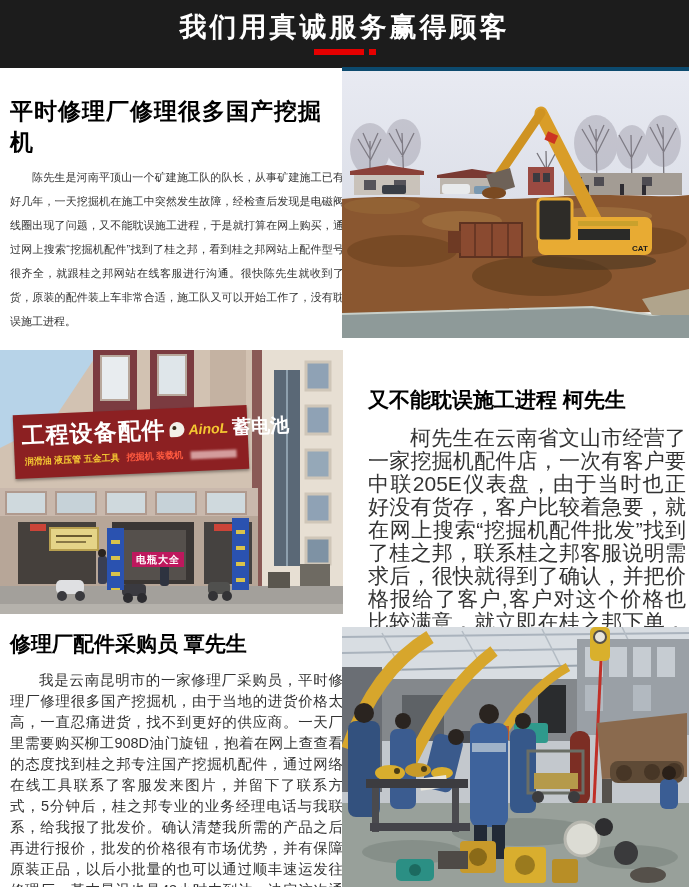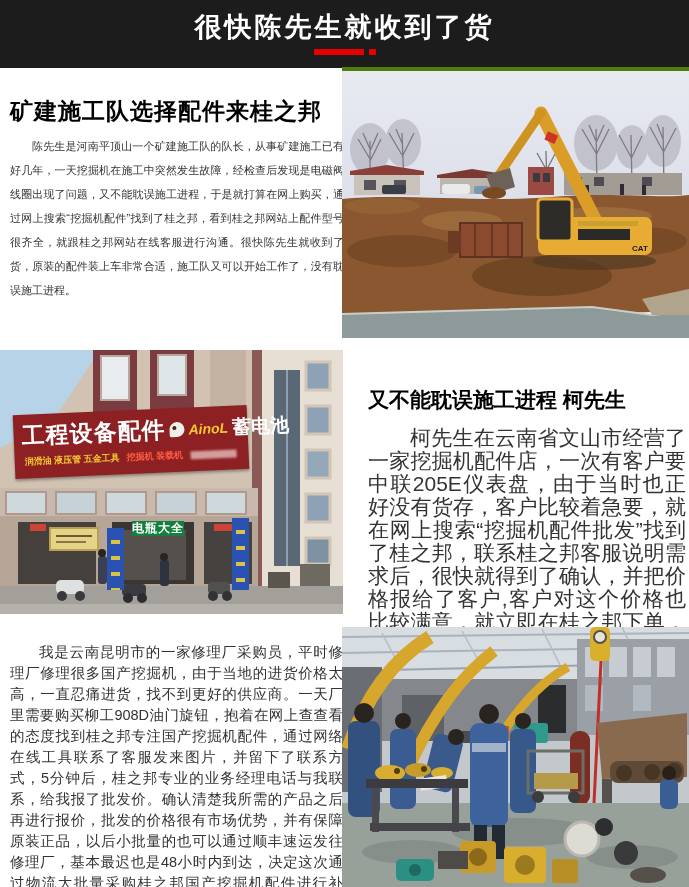--- a/index.html
+++ b/index.html
@@ -24,21 +24,21 @@
   .s1 p  { margin-top:7px; font-size:11px; line-height:24px; }
   .s2 { left:368px; top:386px; width:318px; }
   .s2 h2 { font-size:21px; }
   .s2 p  { margin-top:12px; font-size:21px; line-height:23px; }
   .s3 { left:10px;  top:630px; width:333px; }
   .s3 h2 { font-size:21px; }
   .s3 p  { margin-top:12px; font-size:14.5px; line-height:21px; }
   
   .photo { position:absolute; overflow:hidden; }
   .photo svg { display:block; }
-  .ph1 { left:342px; top:67px;  width:347px; height:271px; border-top:4px solid #4d7c0f; box-sizing:border-box; }
+  .ph1 { left:342px; top:67px;  width:347px; height:271px; border-top:4px solid #0c4a6e; box-sizing:border-box; }
   .ph2 { left:0;     top:350px; width:343px; height:264px; }
   .ph3 { left:342px; top:627px; width:347px; height:260px; }
   
   .banner {
     position:absolute; left:14px; top:60px; width:234px; height:64px;
     background:#8c2022; transform:rotate(-2.5deg); box-shadow:0 2px 3px rgba(0,0,0,.35);
   }
   .banner-row1 { display:flex; align-items:center; padding:6px 6px 0 8px; gap:4px; }
   .banner-main { color:#ffffff; font-weight:bold; font-size:23px; letter-spacing:1px; white-space:nowrap; }
   .eagle {
@@ -46,45 +46,45 @@
     position:relative; flex:0 0 auto;
   }
   .eagle::after { content:""; position:absolute; left:3px; top:4px; width:4px; height:4px; border-radius:50%; background:#3a2a18; }
   .banner-logo { color:#f5c832; font-style:italic; font-weight:bold; font-size:14px; white-space:nowrap; }
   .banner-right { color:#ffffff; font-weight:bold; font-size:19px; white-space:nowrap; }
   .banner-row2 { display:flex; align-items:center; gap:7px; padding:4px 6px 0 10px; }
   .banner-sub-left  { color:#f4c832; font-size:9px; font-weight:bold; white-space:nowrap; }
   .banner-sub-right { color:#ff5a40; font-size:9px; font-weight:bold; white-space:nowrap; }
   .banner-phone { width:46px; height:8px; background:#d49c9c; filter:blur(1px); }
   .shop-sign {
-    position:absolute; left:132px; top:171px; width:52px; height:15px;
-    background:#15803d; color:#ffffff; font-size:12px; font-weight:bold;
+    position:absolute; left:132px; top:202px; width:52px; height:15px;
+    background:#be185d; color:#ffffff; font-size:10px; font-weight:bold;
     text-align:center; line-height:15px; letter-spacing:1px;
   }
   .vbanner {
     position:absolute; width:17px; background:#2a52b0;
     background-image:repeating-linear-gradient(#2a52b0 0 6px, #d8c24a 6px 10px, #2a52b0 10px 16px);
     background-size:9px 100%; background-repeat:no-repeat; background-position:4px 6px;
   }
   .vb-left  { left:107px; top:178px; height:62px; }
   .vb-right { left:232px; top:168px; height:72px; }
 </style>
 </head>
 <body>
 
 <div class="page">
 
   <div class="hdr">
-    <div class="hdr-title">很快陈先生就收到了货</div>
+    <div class="hdr-title">我们用真诚服务赢得顾客</div>
     <div class="hdr-dash"></div>
     <div class="hdr-dot"></div>
   </div>
 
   <div class="txtcol s1">
-    <h2>矿建施工队选择配件来桂之邦</h2>
+    <h2>平时修理厂修理很多国产挖掘机</h2>
     <p>陈先生是河南平顶山一个矿建施工队的队长，从事矿建施工已有好几年，一天挖掘机在施工中突然发生故障，经检查后发现是电磁阀线圈出现了问题，又不能耽误施工进程，于是就打算在网上购买，通过网上搜索“挖掘机配件”找到了桂之邦，看到桂之邦网站上配件型号很齐全，就跟桂之邦网站在线客服进行沟通。很快陈先生就收到了货，原装的配件装上车非常合适，施工队又可以开始工作了，没有耽误施工进程。</p>
   </div>
 
   <div class="photo ph1">
     <svg width="347" height="267" viewBox="0 0 347 267">
       <defs>
         <linearGradient id="sky1" x1="0" y1="0" x2="0" y2="1">
           <stop offset="0" stop-color="#e8eaf2"></stop>
             <stop offset="1" stop-color="#dcdfe8"></stop>
         </linearGradient>
@@ -259,20 +259,21 @@
     <div class="vbanner vb-left"></div>
     <div class="vbanner vb-right"></div>
   </div>
 
   <div class="txtcol s2">
     <h2>又不能耽误施工进程 柯先生</h2>
     <p>柯先生在云南省文山市经营了一家挖掘机配件店，一次有客户要中联205E仪表盘，由于当时也正好没有货存，客户比较着急要，就在网上搜索“挖掘机配件批发”找到了桂之邦，联系桂之邦客服说明需求后，很快就得到了确认，并把价格报给了客户,客户对这个价格也比较满意，就立即在桂之邦下单，当天就发货了，发货速度很快。</p>
   </div>
 
   <div class="txtcol s3">
+    <h2>修理厂配件采购员 覃先生</h2>
     <p>我是云南昆明市的一家修理厂采购员，平时修理厂修理很多国产挖掘机，由于当地的进货价格太高，一直忍痛进货，找不到更好的供应商。一天厂里需要购买柳工908D油门旋钮，抱着在网上查查看的态度找到桂之邦专注国产挖掘机配件，通过网络在线工具联系了客服发来图片，并留下了联系方式，5分钟后，桂之邦专业的业务经理电话与我联系，给我报了批发价。确认清楚我所需的产品之后再进行报价，批发的价格很有市场优势，并有保障原装正品，以后小批量的也可以通过顺丰速运发往修理厂，基本最迟也是48小时内到达，决定这次通过物流大批量采购桂之邦国产挖掘机配件进行补货。</p>
   </div>
 
   <div class="photo ph3">
     <svg width="347" height="260" viewBox="0 0 347 260">
       <rect x="0" y="0" width="347" height="260" fill="#c3c8cd"></rect>
 
       <g>
         <rect x="0" y="0" width="347" height="56" fill="#d8dde2"></rect>
         <line x1="0" y1="10" x2="347" y2="6" stroke="#aab3bd" stroke-width="2"></line>

